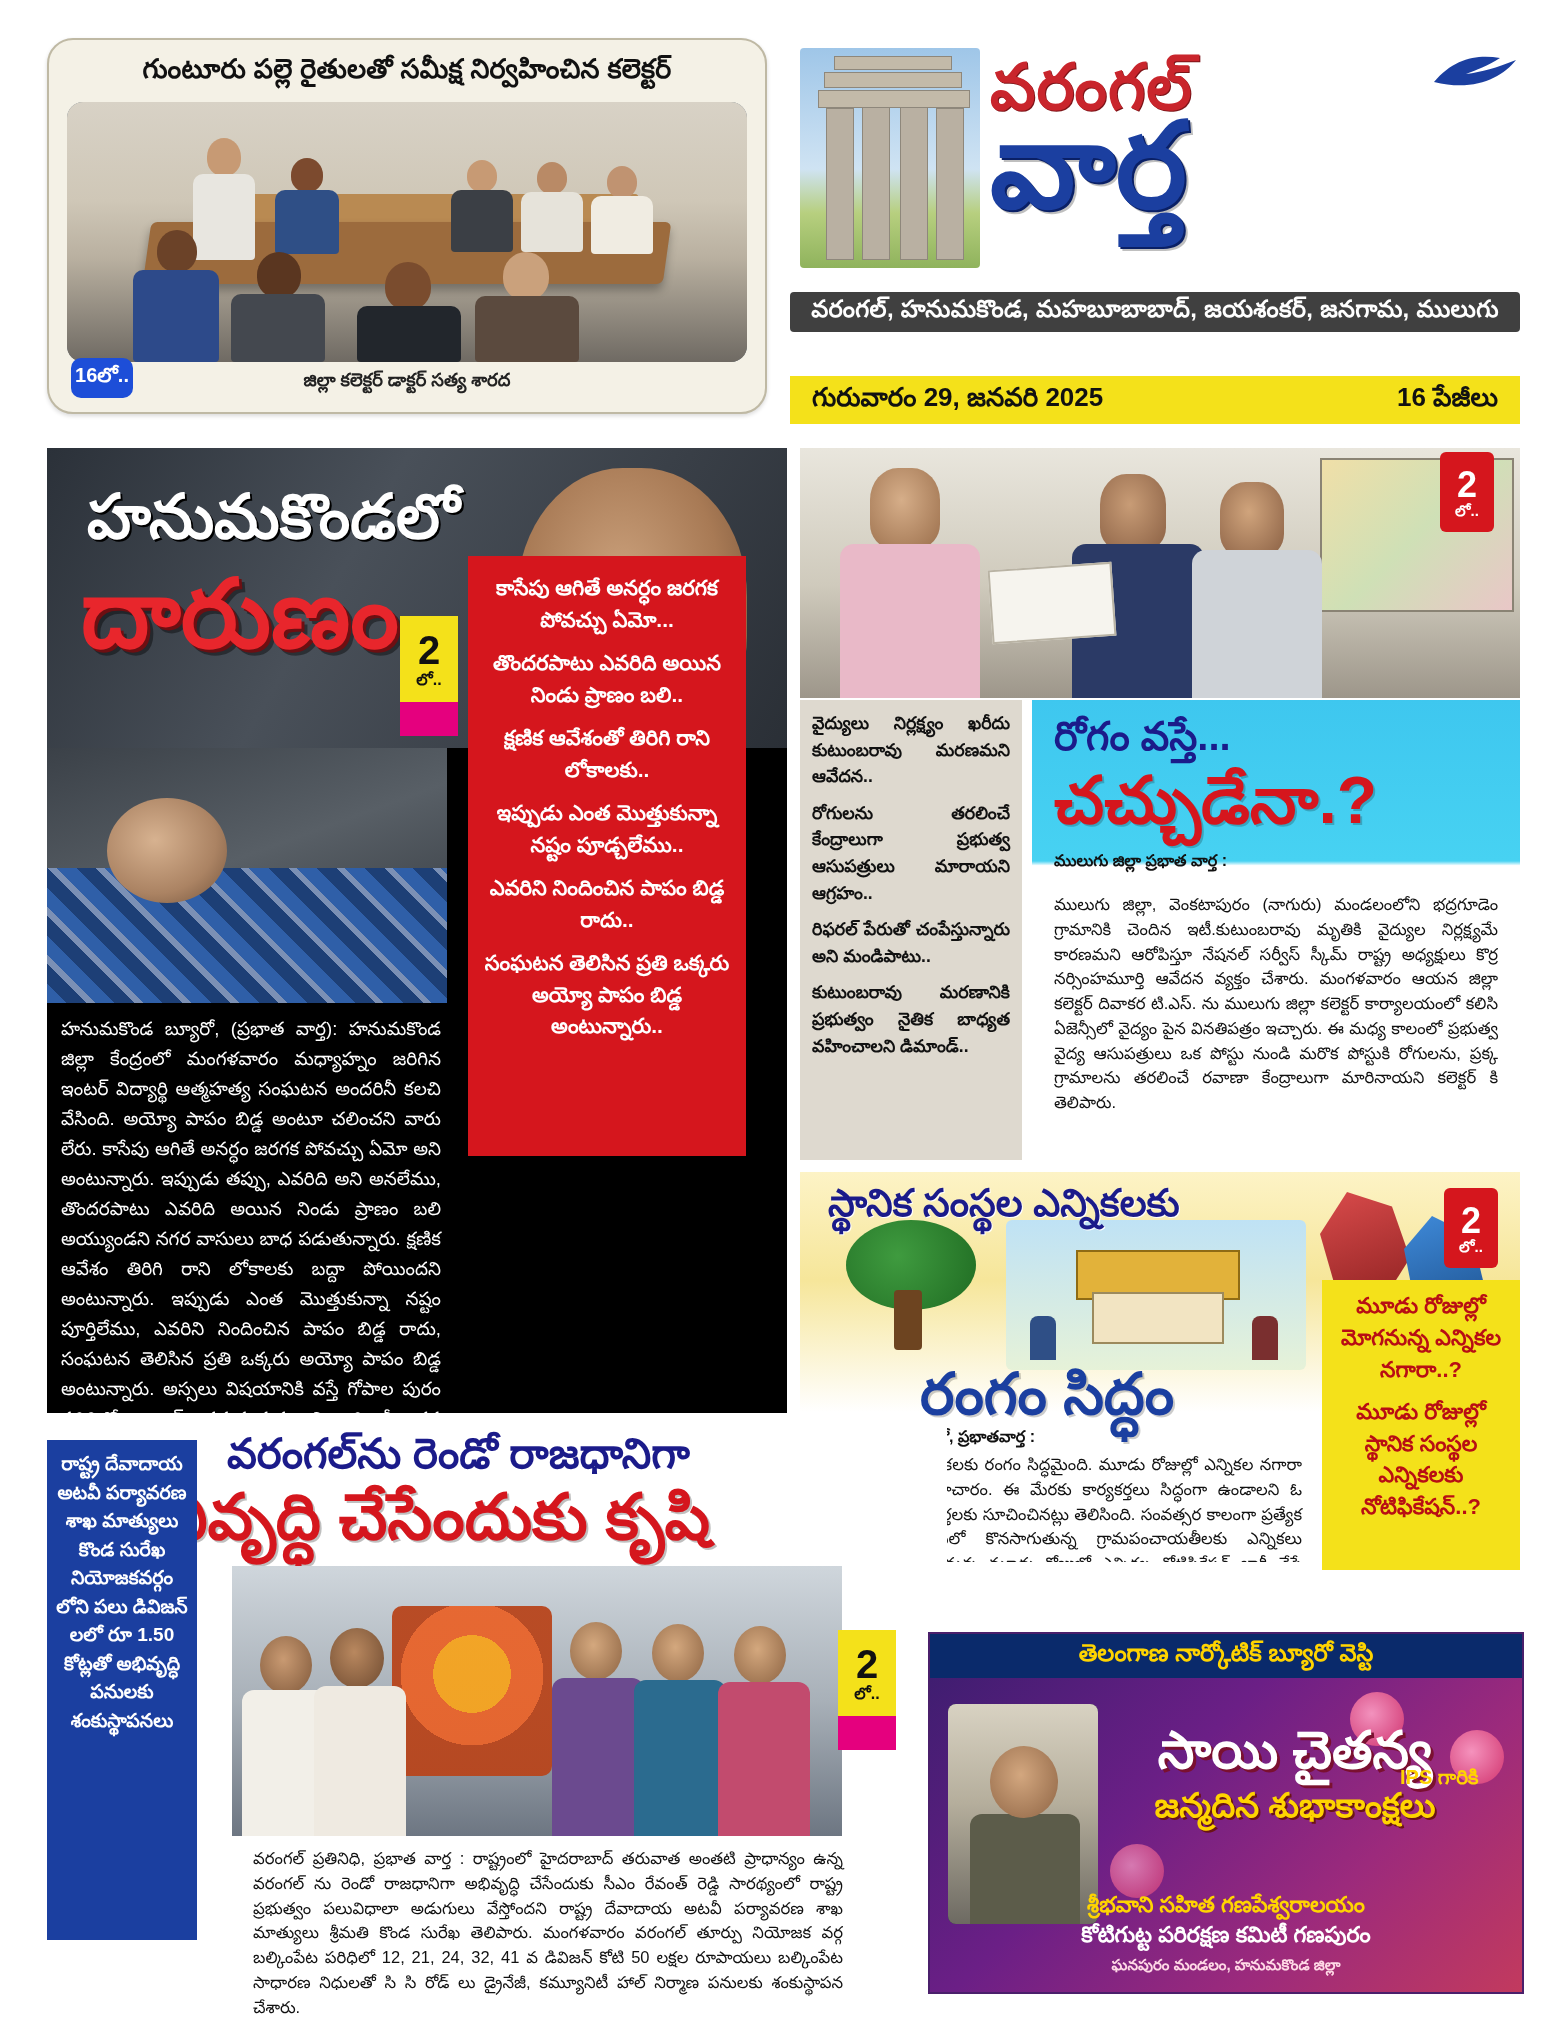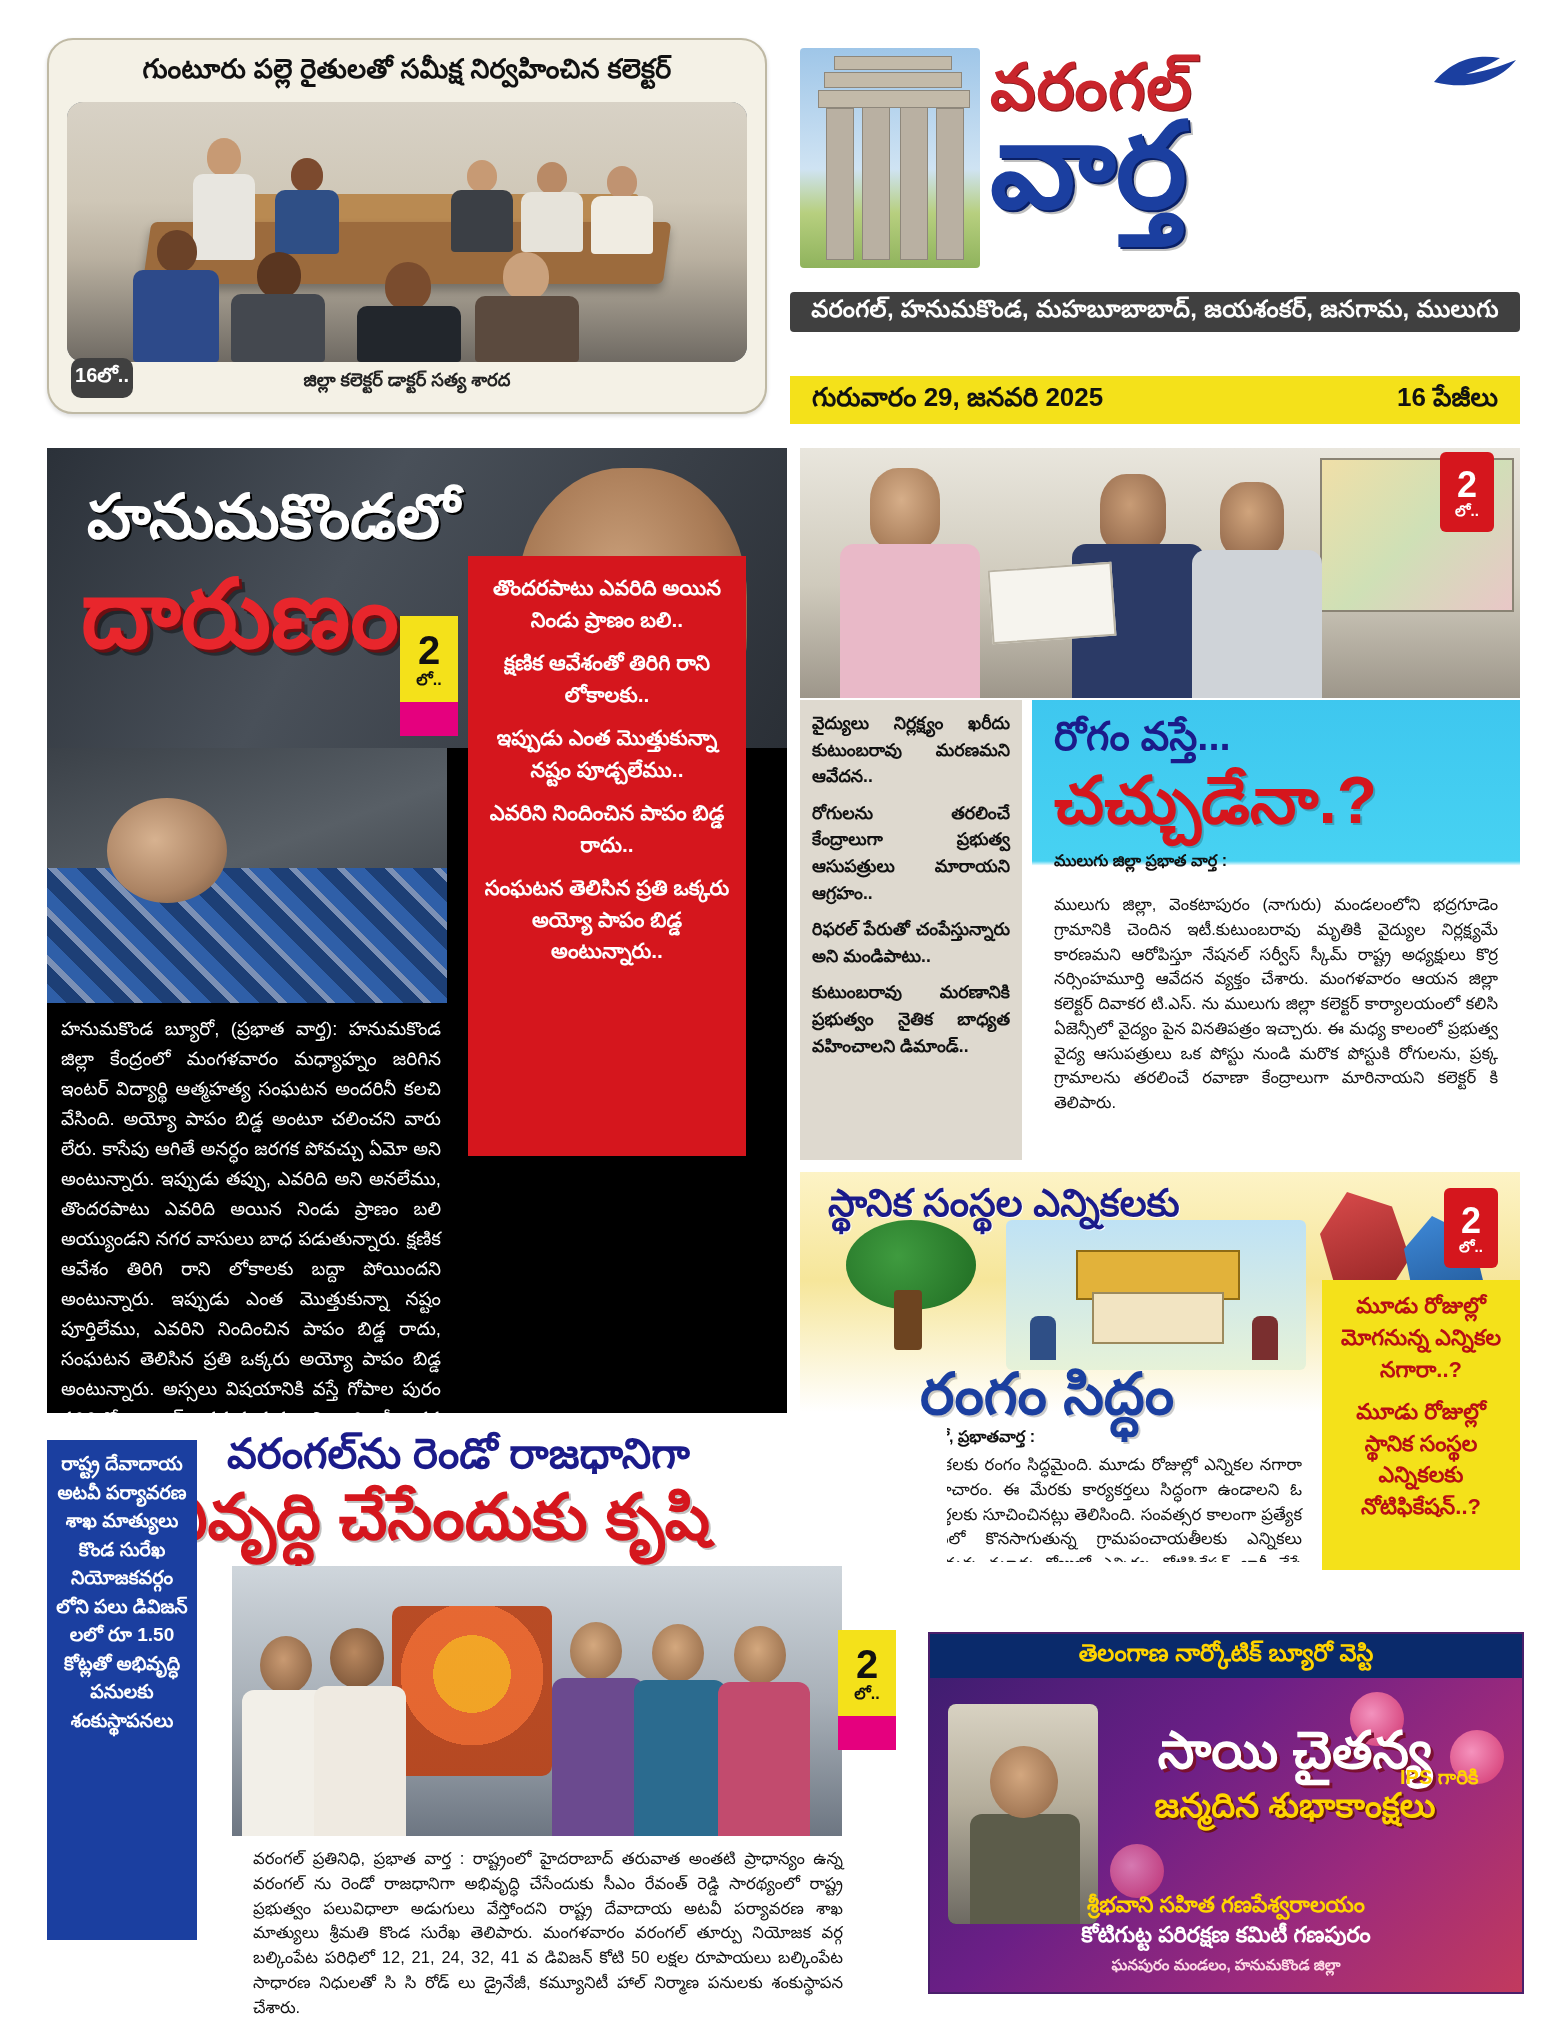--- a/index.html
+++ b/index.html
@@ -32,21 +32,21 @@
   .ph-table{position:absolute;left:80px;top:120px;width:520px;height:62px;background:#9c6b3d;border-radius:6px;transform:skewX(-8deg);box-shadow:0 6px 10px rgba(0,0,0,.3);}
   .ph-table2{position:absolute;left:150px;top:92px;width:420px;height:30px;background:#b98a52;border-radius:4px;transform:skewX(-8deg);}
   .ph-p{position:absolute;border-radius:50% 50% 45% 45%;}
   .ph-body{position:absolute;border-radius:10px 10px 4px 4px;}
   .topbox-caption{
     position:absolute;left:0;top:330px;width:716px;text-align:center;
     font-size:18px;color:#222;font-weight:bold;
   }
   .topbox-badge{
     position:absolute;left:22px;top:318px;width:62px;height:40px;border-radius:10px;
-    background:#404040;color:#fff;font-size:20px;font-weight:bold;
+    background:#1d4ed8;color:#fff;font-size:20px;font-weight:bold;
     display:flex;align-items:center;justify-content:center;
   }
 
   .logo-wrap{position:absolute;left:790px;top:30px;width:730px;height:250px;}
   .kakatiya{
     position:absolute;left:10px;top:18px;width:180px;height:220px;
     background:linear-gradient(180deg,#9fc6e8 0%,#cfe3f3 55%,#b7cf7f 75%,#8fb35c 100%);
     border-radius:4px;overflow:hidden;
   }
   .ka-pillar{position:absolute;width:26px;background:#b9b0a2;border:1px solid #8e877b;}
@@ -278,20 +278,21 @@
     </div>
     <div class="lead-body">హనుమకొండ బ్యూరో, (ప్రభాత వార్త): హనుమకొండ జిల్లా కేంద్రంలో మంగళవారం మధ్యాహ్నం జరిగిన ఇంటర్ విద్యార్థి ఆత్మహత్య సంఘటన అందరినీ కలచి వేసింది. అయ్యో పాపం బిడ్డ అంటూ చలించని వారు లేరు. కాసేపు ఆగితే అనర్ధం జరగక పోవచ్చు ఏమో అని అంటున్నారు. ఇప్పుడు తప్పు, ఎవరిది అని అనలేము, తొందరపాటు ఎవరిది అయిన నిండు ప్రాణం బలి అయ్యుండని నగర వాసులు బాధ పడుతున్నారు. క్షణిక ఆవేశం తిరిగి రాని లోకాలకు బద్దా పోయిందని అంటున్నారు. ఇప్పుడు ఎంత మొత్తుకున్నా నష్టం పూర్తిలేము, ఎవరిని నిందించిన పాపం బిడ్డ రాదు, సంఘటన తెలిసిన ప్రతి ఒక్కరు అయ్యో పాపం బిడ్డ అంటున్నారు. అస్సలు విషయానికి వస్తే గోపాల పురం పరిధిలో ఇంటర్ చదువుతున్న విద్యార్థి నీ తన స్నేహితుడితో మాట్లాడుతున్న సమయంలో అప్పుడే ఇంటికి వచ్చిన తండ్రి నీ చూసిన అబ్బాయి బయటికి పరుగు తీసాడు.</div>
   </div>
   <div class="badge2 lead-badge">
     <span class="n">2</span>
     <span class="t">లో..</span>
   </div>
   <div class="lead-badge-pink"></div>
 
   <div class="redcol">
+    <p>కాసేపు ఆగితే అనర్ధం జరగక పోవచ్చు ఏమో...</p>
     <p>తొందరపాటు ఎవరిది అయిన నిండు ప్రాణం బలి..</p>
     <p>క్షణిక ఆవేశంతో తిరిగి రాని లోకాలకు..</p>
     <p>ఇప్పుడు ఎంత మొత్తుకున్నా నష్టం పూడ్చలేము..</p>
     <p>ఎవరిని నిందించిన పాపం బిడ్డ రాదు..</p>
     <p>సంఘటన తెలిసిన ప్రతి ఒక్కరు అయ్యో పాపం బిడ్డ అంటున్నారు..</p>
   </div>
 
   <div class="m-photo">
     <div class="mp-bg"></div>
     <div class="mp-map"></div>

